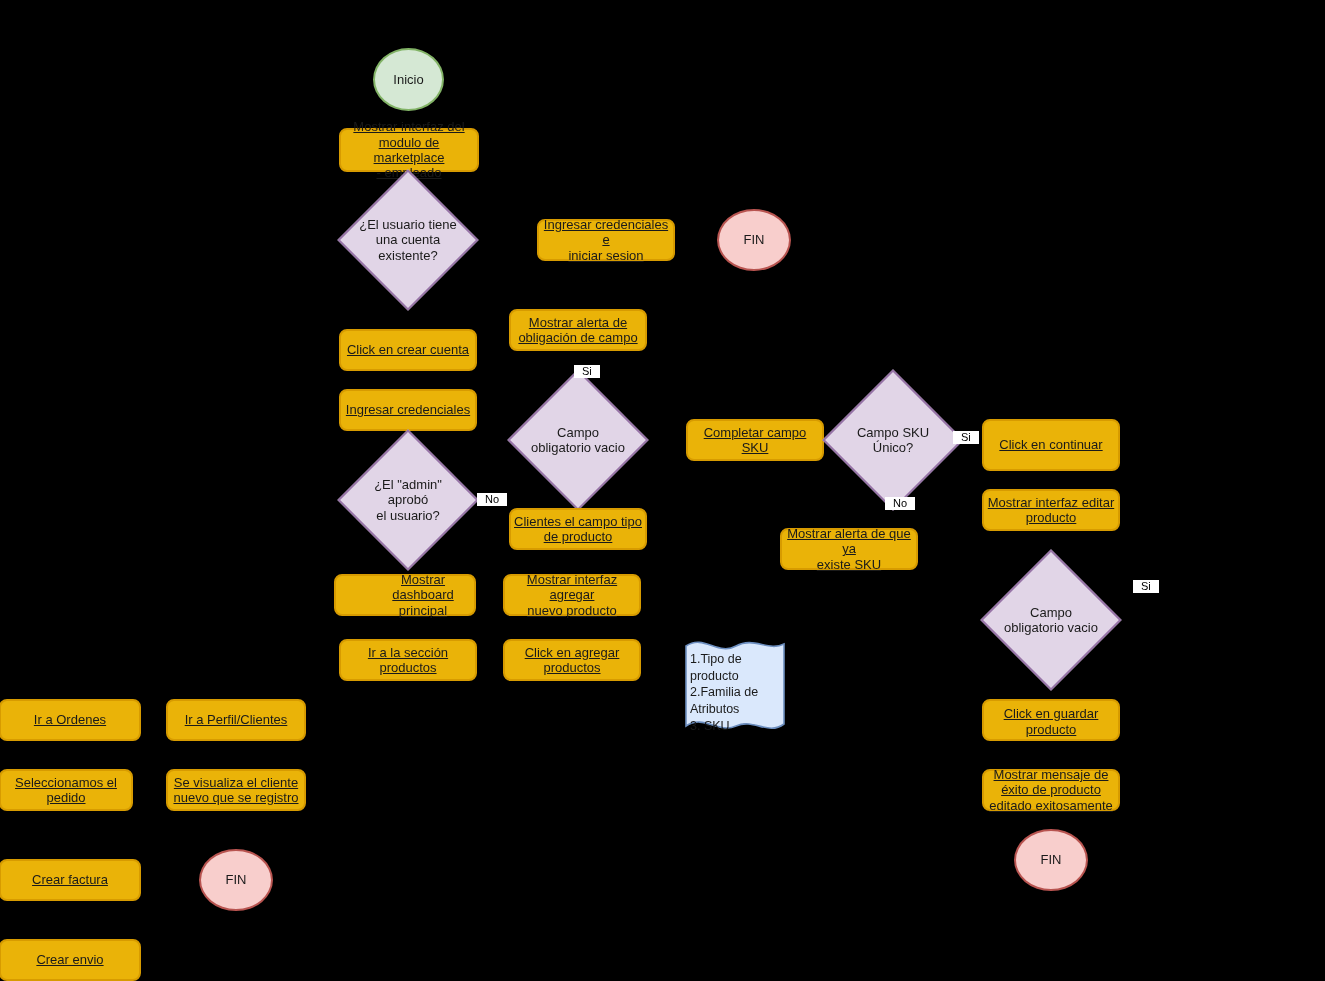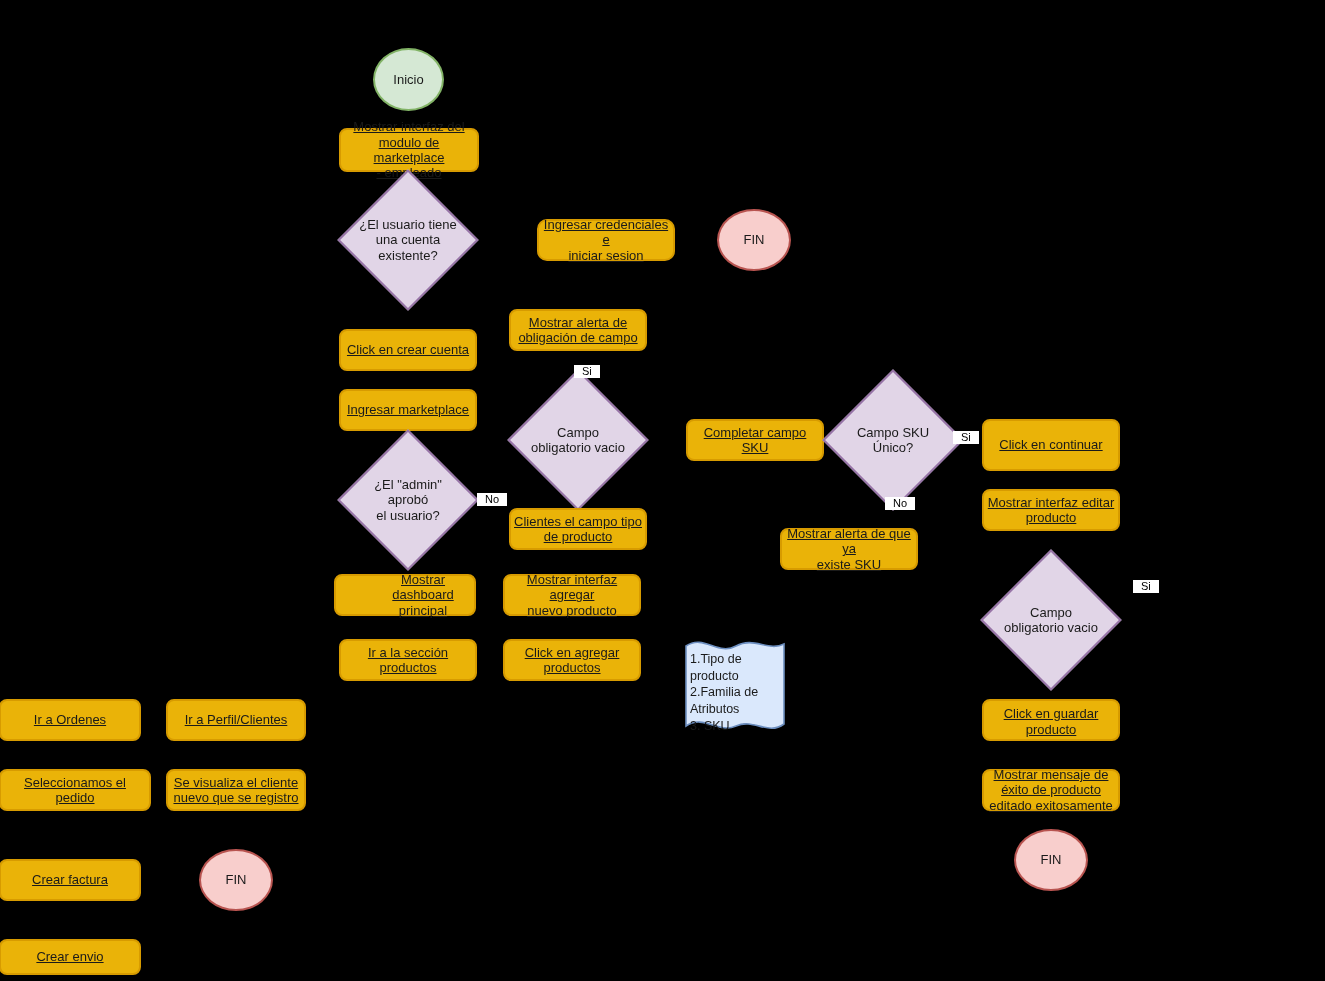--- a/index.html
+++ b/index.html
@@ -127,35 +127,35 @@
 - empleado</span>
   </div>
 
   <div class="node decision" style="left:358px; top:190px; width:100px; height:100px;">
     <span class="dia-shape"></span>
     <span class="dia-text">¿El usuario tiene
 una cuenta
 existente?</span>
   </div>
 
-  <div class="node proc" style="left:537px; top:219px; width:138px; height:42px;border-radius:10px;">
+  <div class="node proc" style="left:537px; top:219px; width:138px; height:42px;">
     <span>Ingresar credenciales e
 iniciar sesion</span>
   </div>
 
   <div class="node term-end" style="left:717px; top:209px; width:74px; height:62px;">
     <span>FIN</span>
   </div>
 
   <div class="node proc" style="left:339px; top:329px; width:138px; height:42px;">
     <span>Click en crear cuenta</span>
   </div>
 
   <div class="node proc" style="left:339px; top:389px; width:138px; height:42px;">
-    <span>Ingresar marketplace</span>
+    <span>Ingresar credenciales</span>
   </div>
 
   <div class="node decision" style="left:358px; top:450px; width:100px; height:100px;">
     <span class="dia-shape"></span>
     <span class="dia-text">¿El "admin" aprobó
 el usuario?</span>
   </div>
 
   <div class="edge-label" style="left:477px; top:493px;">No</div>
 
@@ -257,29 +257,29 @@
 
   <div class="node term-end" style="left:1014px; top:829px; width:74px; height:62px;">
     <span>FIN</span>
   </div>
 
 
   <div class="node proc" style="left:-1px; top:699px; width:142px; height:42px;">
     <span>Ir a Ordenes</span>
   </div>
 
-  <div class="node proc" style="left:-1px; top:769px; width:152px; height:42px;">
+  <div class="node proc" style="left:-1px; top:769px; width:134px; height:42px;">
     <span>Seleccionamos el pedido</span>
   </div>
 
   <div class="node proc" style="left:-1px; top:859px; width:142px; height:42px;">
     <span>Crear factura</span>
   </div>
 
-  <div class="node proc" style="left:-1px; top:939px; width:142px; height:36px;">
+  <div class="node proc" style="left:-1px; top:939px; width:142px; height:42px;">
     <span>Crear envio</span>
   </div>
 
   <div class="node proc" style="left:166px; top:699px; width:140px; height:42px;">
     <span>Ir a Perfil/Clientes</span>
   </div>
 
   <div class="node proc" style="left:166px; top:769px; width:140px; height:42px;">
     <span>Se visualiza el cliente
 nuevo que se registro</span>

